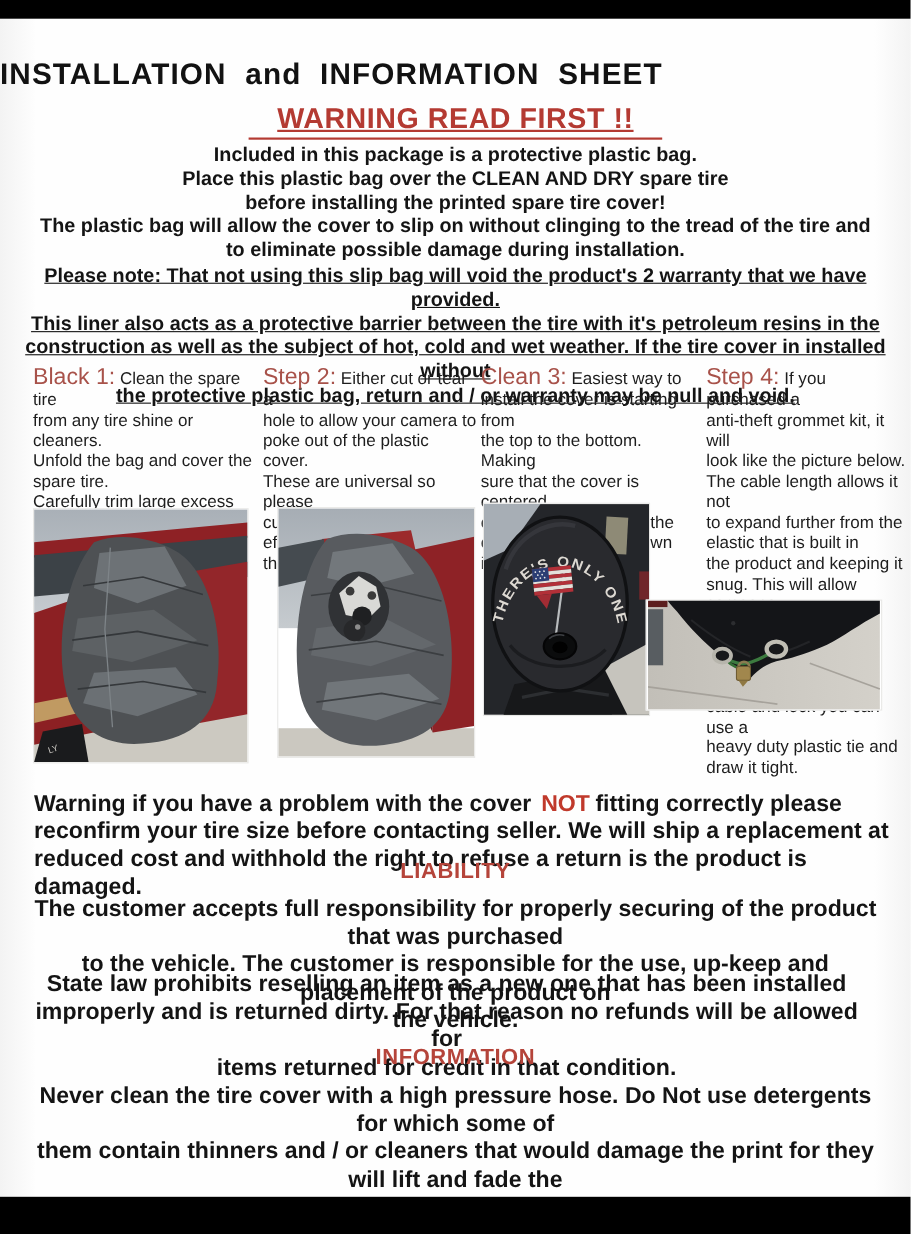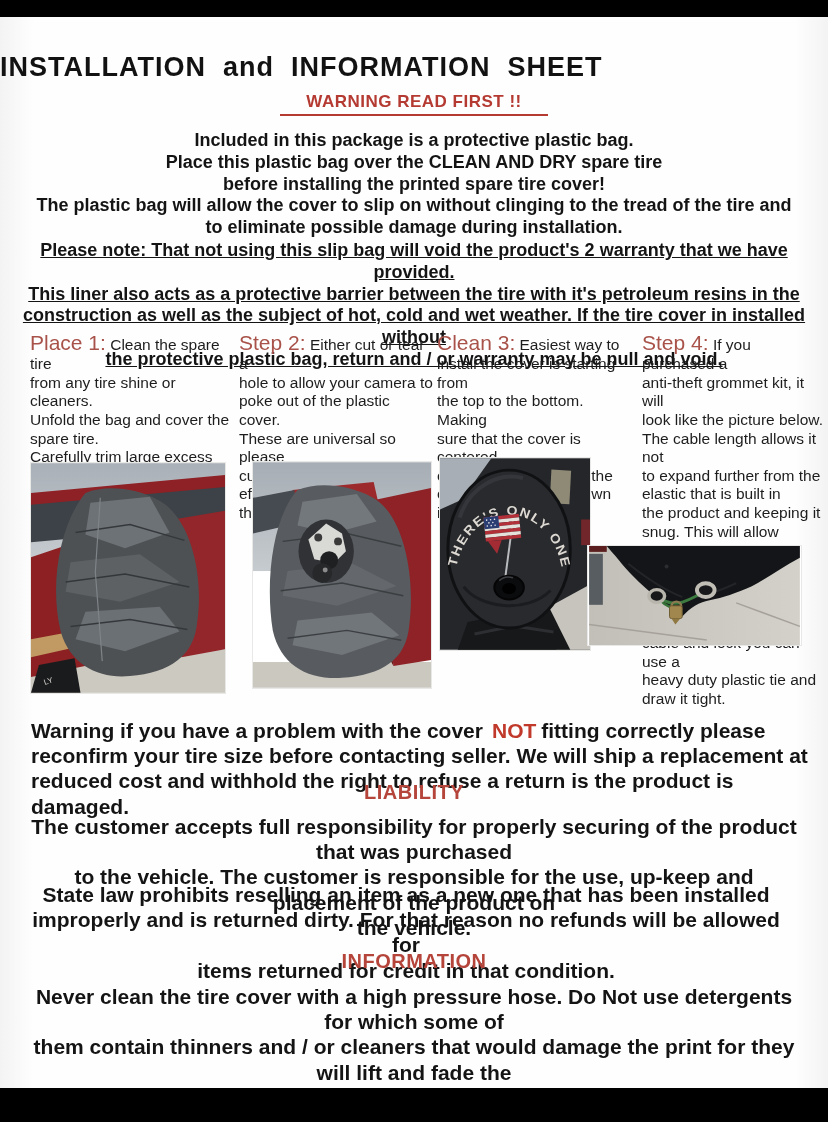--- a/index.html
+++ b/index.html
@@ -21,24 +21,25 @@
 
   .doc-title {
     top: 52px; left: 0; width: 828px;
     text-align: left;
     font-size: 27px; font-weight: 700; letter-spacing: 1px;
     white-space: pre; color: #121212;
   }
   .warn-title-wrap { top: 92px; left: 0; width: 828px; text-align: center; }
   .warn-title {
     display: inline-block;
-    font-size: 17px; font-weight: 700; letter-spacing: 0.5px;
+    font-size: 26px; font-weight: 700; letter-spacing: 0.5px;
     color: #b43a32;
     border-bottom: 2px solid #b43a32;
     padding: 0 26px 2px 26px;
+    text-decoration: underline;
   }
   .intro-para {
     left: 14px; width: 800px;
     text-align: center;
     font-size: 18px; font-weight: 700; line-height: 1.21;
     white-space: pre-line; color: #141414;
   }
   #intro1 { top: 130px; }
   #intro2 { top: 240px; text-decoration: underline; }
 
@@ -91,21 +92,21 @@
 Place this plastic bag over the CLEAN AND DRY spare tire
 before installing the printed spare tire cover!
 The plastic bag will allow the cover to slip on without clinging to the tread of the tire and
 to eliminate possible damage during installation.</div>
   <div id="intro2" class="abs intro-para">Please note: That not using this slip bag will void the product's 2 warranty that we have provided.
 This liner also acts as a protective barrier between the tire with it's petroleum resins in the
 construction as well as the subject of hot, cold and wet weather.  If the tire cover in installed without
 the protective plastic bag, return and / or warranty may be null and void.</div>
 
   <div id="step1" class="abs step">
-    <span class="step-label">Place 1:</span>
+    <span class="step-label">Black 1:</span>
     <span class="step-text">Clean the spare tire
 from any tire shine or cleaners.
 Unfold the bag and cover the
 spare tire.
 Carefully trim large excess and
 the rest will fit within the cover.</span>
   </div>
   <div id="step2" class="abs step">
     <span class="step-label">Step 2:</span>
     <span class="step-text">Either cut or tear a

